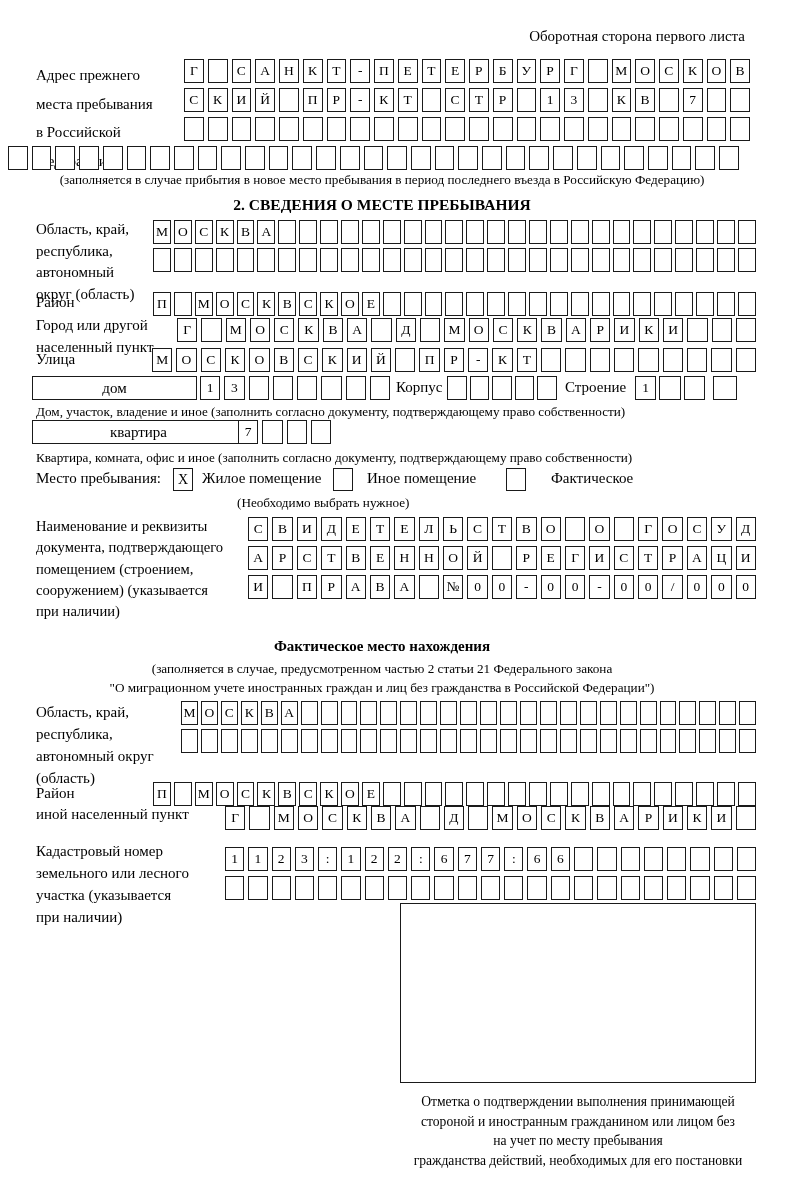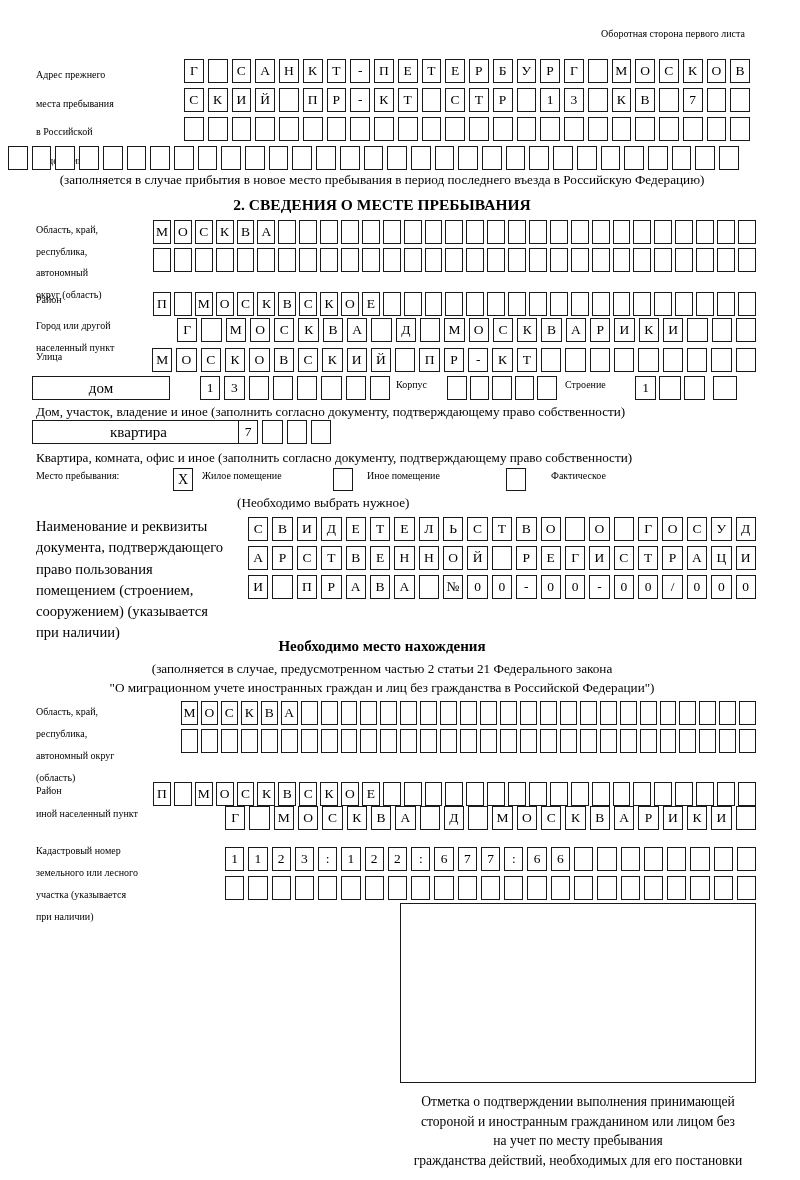--- a/index.html
+++ b/index.html
@@ -2,21 +2,21 @@
 <html><head>
 <meta charset="utf-8">
 <style>
   * { margin:0; padding:0; box-sizing:border-box; }
   html,body { background:#fff; }
   body {
     width:800px; height:1180px; position:relative;
     font-family:"Liberation Serif", serif; color:#000; overflow:hidden;
   }
   .abs { position:absolute; }
-  .lbl { font-size:10px; }
+  .lbl { font-size:15px; }
   .note { font-size:13.2px; }
   .ctr { text-align:center; }
   .hdr { font-weight:bold; font-size:15.5px; text-align:center; }
   .boxrow { position:absolute; display:flex; gap:4px; height:24px; }
   .boxrow.tight { gap:3px; }
   .boxrow .cell {
     flex:1; border:1.5px solid #1a1a1a; background:#fff;
     display:flex; align-items:center; justify-content:center;
     font-size:13.5px; line-height:1;
   }
@@ -311,21 +311,21 @@
     <span class="cell"></span>
     <span class="cell"></span>
     <span class="cell"></span>
     <span class="cell"></span>
     <span class="cell"></span>
     <span class="cell"></span>
     <span class="cell"></span>
     <span class="cell"></span>
   </div>
 
-<div class="widebox" style="left:32px; top:376px; width:138px;font-family:Liberation Serif, serif;">дом</div>
+<div class="widebox" style="left:32px; top:376px; width:165px;font-family:Liberation Serif, serif;">дом</div>
 <div class="boxrow" style="left:200px; top:376px; width:190px;">
     <span class="cell">1</span>
     <span class="cell">3</span>
     <span class="cell"></span>
     <span class="cell"></span>
     <span class="cell"></span>
     <span class="cell"></span>
     <span class="cell"></span>
     <span class="cell"></span>
   </div>
@@ -362,21 +362,20 @@
 <div class="abs lbl" style="left:202px; top:470px;">Жилое помещение</div>
 <div class="chk" style="left:333px; top:468px;"></div>
 <div class="abs lbl" style="left:367px; top:470px;">Иное помещение</div>
 <div class="chk" style="left:506px; top:468px;"></div>
 <div class="abs lbl" style="left:551px; top:470px;">Фактическое</div>
 <div class="abs note" style="left:237px; top:495px;">(Необходимо выбрать нужное)</div>
 
 <div class="abs" style="left:36px; top:516px; line-height:21.3px; font-size:14.6px;">
   <div>Наименование и реквизиты</div>
   <div>документа, подтверждающего</div>
-  <div>право пользования</div>
   <div>помещением (строением,</div>
   <div>сооружением) (указывается</div>
   <div>при наличии)</div>
 </div>
 <div class="boxrow" style="left:248px; top:517px; width:508px;">
     <span class="cell">С</span>
     <span class="cell">В</span>
     <span class="cell">И</span>
     <span class="cell">Д</span>
     <span class="cell">Е</span>
@@ -437,21 +436,21 @@
     <span class="cell">0</span>
     <span class="cell">-</span>
     <span class="cell">0</span>
     <span class="cell">0</span>
     <span class="cell">/</span>
     <span class="cell">0</span>
     <span class="cell">0</span>
     <span class="cell">0</span>
   </div>
 
-<div class="abs hdr" style="left:0; top:638px; width:764px; font-size:15px;">Необходимо место нахождения</div>
+<div class="abs hdr" style="left:0; top:638px; width:764px; font-size:15px;">Фактическое место нахождения</div>
 <div class="abs note ctr" style="left:0; top:661px; width:764px;">(заполняется в случае, предусмотренном частью 2 статьи 21 Федерального закона</div>
 <div class="abs note ctr" style="left:0; top:680px; width:764px;">"О миграционном учете иностранных граждан и лиц без гражданства в Российской Федерации")</div>
 
 <div class="abs lbl" style="left:36px; top:701px; line-height:22px;">
   <div>Область, край,</div>
   <div>республика,</div>
   <div>автономный округ</div>
   <div>(область)</div>
 </div>
 <div class="boxrow tight" style="left:181px; top:701px; width:575px;">

